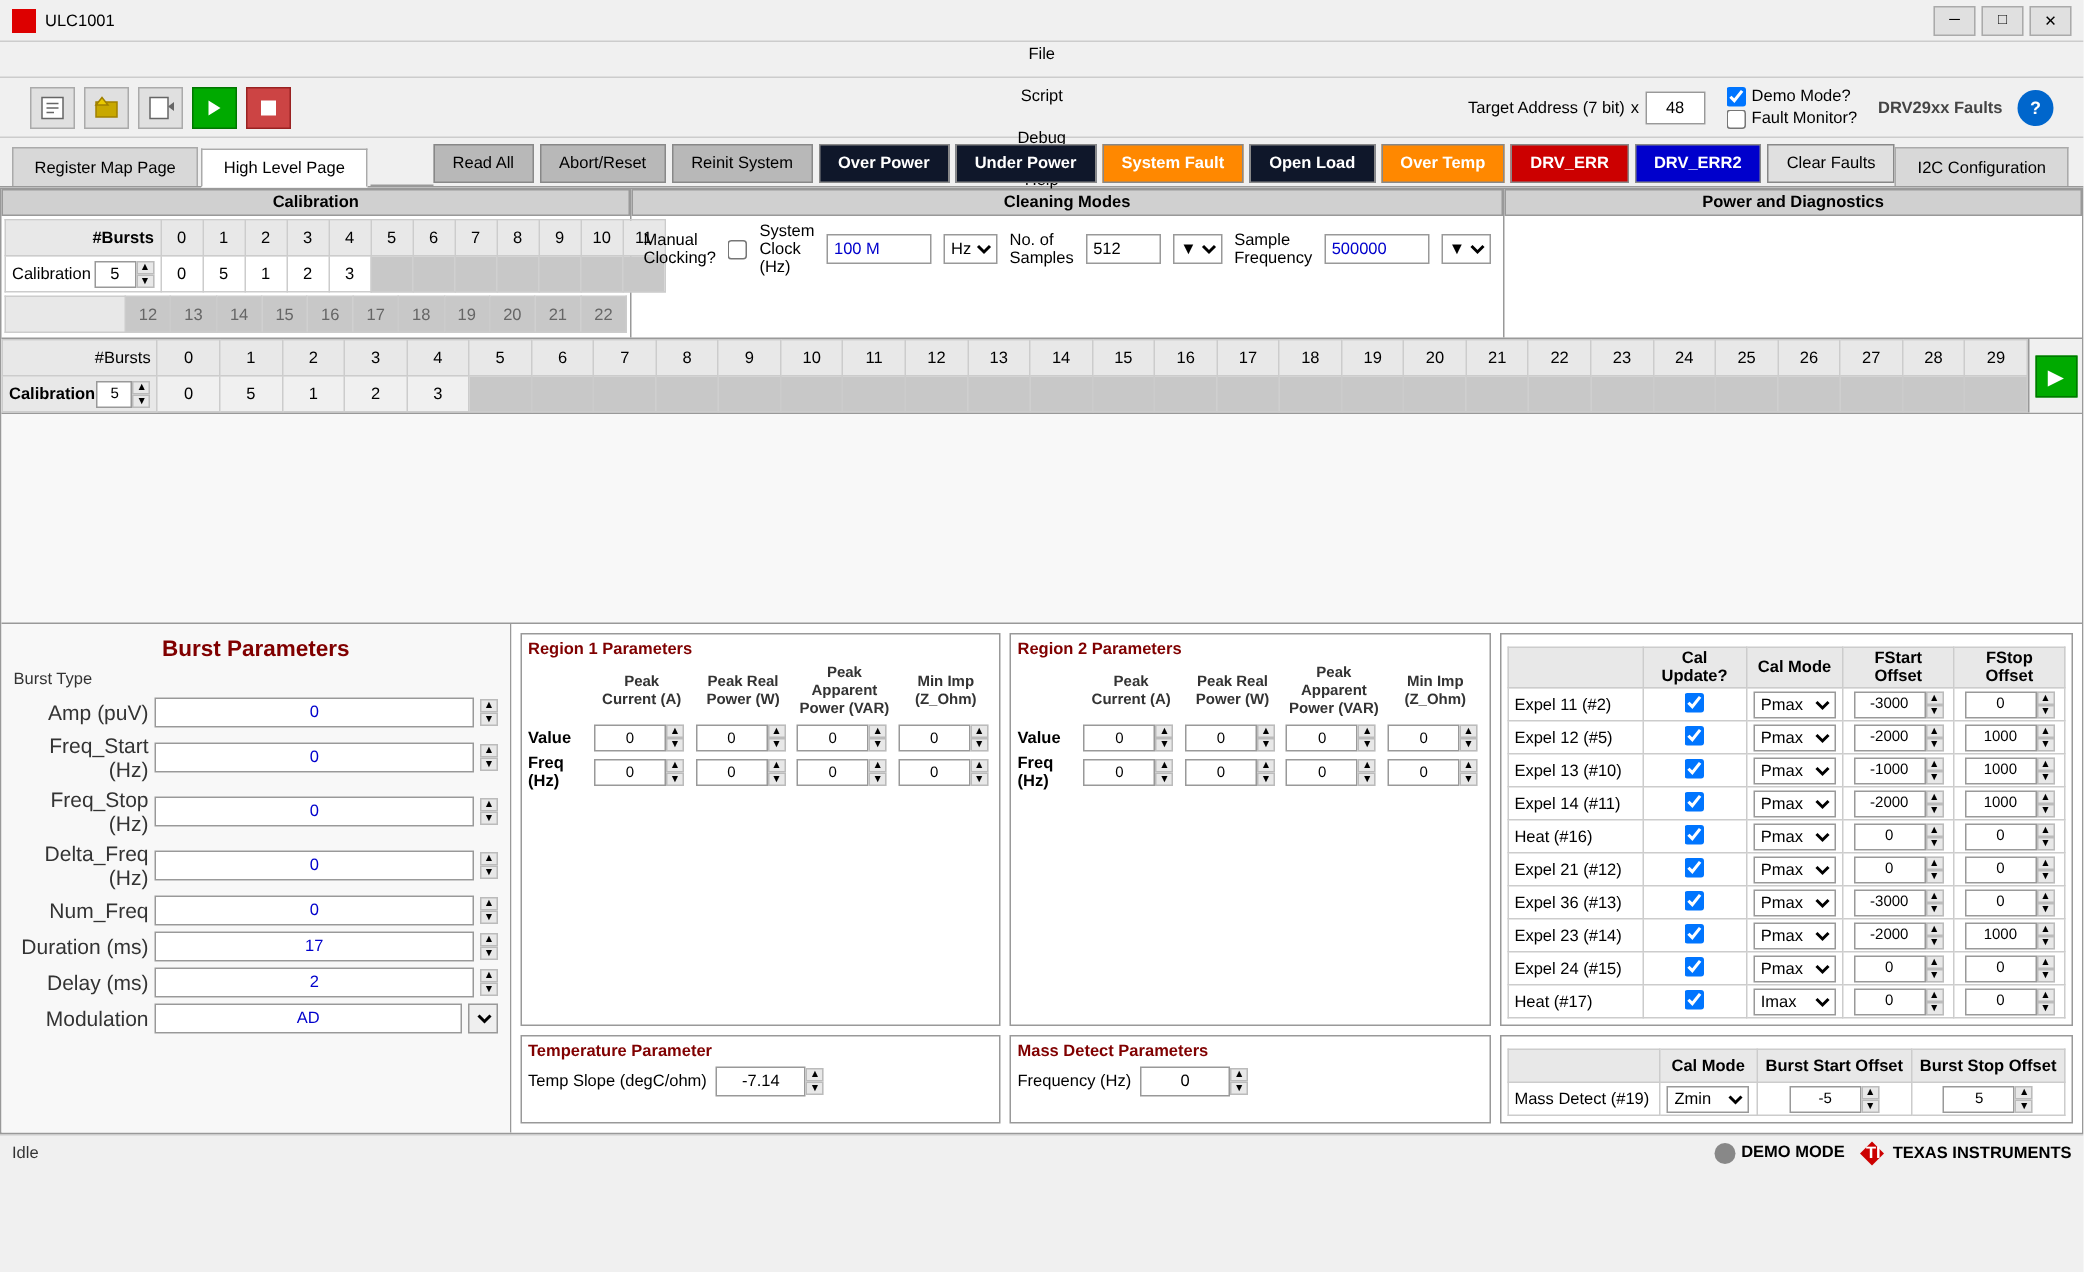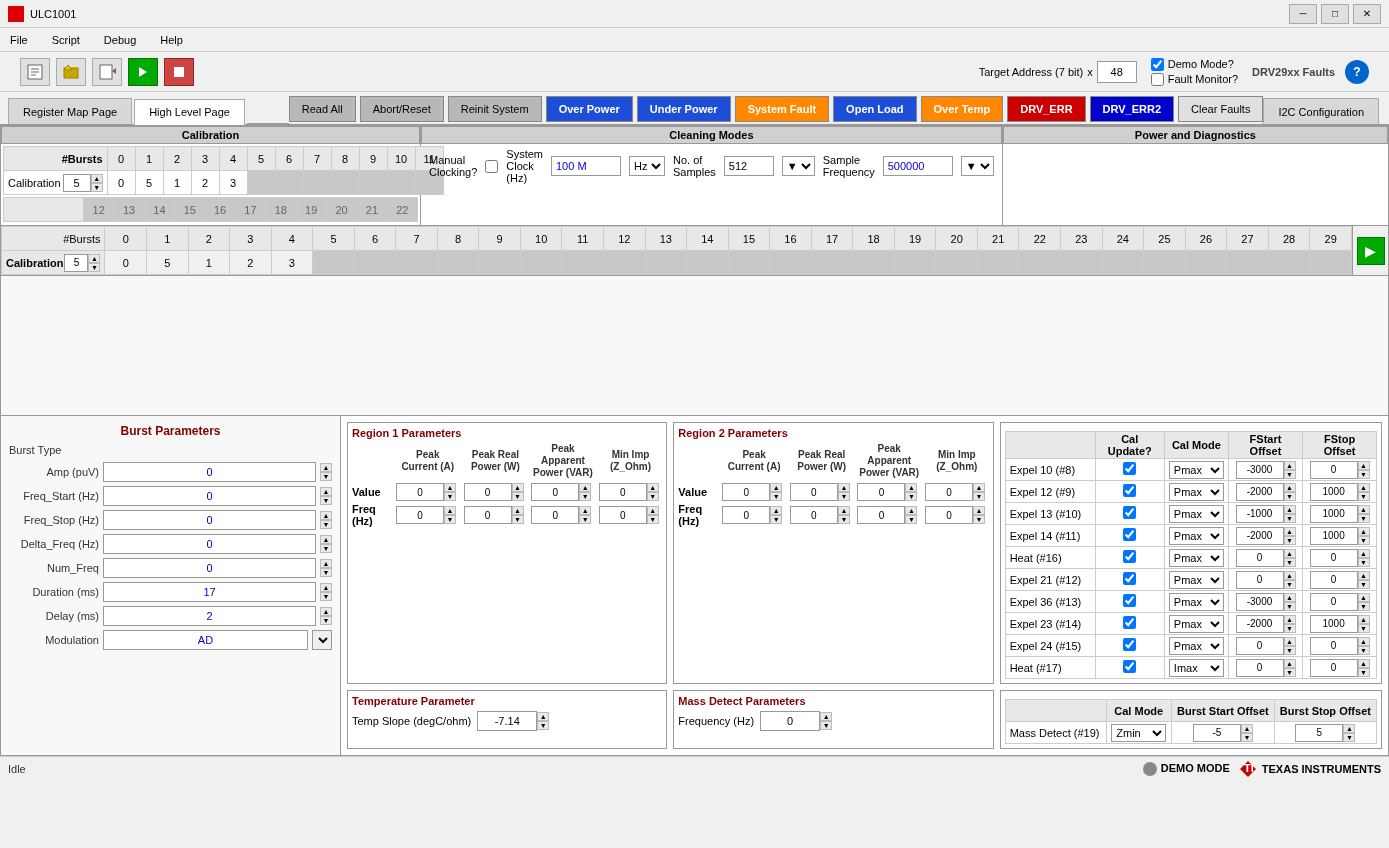--- a/index.html
+++ b/index.html
@@ -6,59 +6,59 @@
     body { background: #f0f0f0; width: 1389px; height: 848px; overflow: hidden; }
     
     
     .title-bar { background: #f0f0f0; height: 28px; display: flex; align-items: center; justify-content: space-between; padding: 0 8px; border-bottom: 1px solid #ccc; }
     .title-bar-left { display: flex; align-items: center; gap: 6px; font-size: 12px; }
     .title-bar-icon { width: 16px; height: 16px; background: #d00; display: inline-block; }
     .title-bar-controls { display: flex; gap: 4px; }
     .title-btn { width: 28px; height: 20px; background: #e0e0e0; border: 1px solid #aaa; display: flex; align-items: center; justify-content: center; cursor: pointer; font-size: 10px; }
     
     
-    .menu-bar { background: #f0f0f0; height: 24px; display: flex; align-items: center; padding: 0 4px; border-bottom: 1px solid #ccc; gap: 12px; }
+    .menu-bar { background: #f0f0f0; height: 24px; display: flex; align-items: center; padding: 0 4px; border-bottom: 1px solid #ccc; gap: 12px; flex-direction: column; }
     .menu-item { padding: 2px 6px; cursor: pointer; font-size: 11px; }
     
     
     .toolbar { background: #f0f0f0; height: 40px; display: flex; align-items: center; padding: 0 20px; gap: 6px; border-bottom: 1px solid #ccc; }
     .tb-btn { width: 30px; height: 28px; background: #e0e0e0; border: 1px solid #aaa; display: flex; align-items: center; justify-content: center; cursor: pointer; }
     .tb-spacer { flex: 1; }
     .target-addr { display: flex; align-items: center; gap: 4px; margin-right: 8px; }
     .target-input { width: 40px; height: 22px; border: 1px solid #999; text-align: center; }
     .checkbox-group { display: flex; flex-direction: column; gap: 2px; margin-right: 8px; }
     .checkbox-row { display: flex; align-items: center; gap: 4px; }
     .drv-label { font-size: 11px; font-weight: bold; color: #444; margin-right: 4px; }
     .help-btn { width: 24px; height: 24px; background: #0066cc; color: white; border: none; border-radius: 50%; display: flex; align-items: center; justify-content: center; cursor: pointer; font-weight: bold; font-size: 12px; }
     .tab { padding: 4px 14px; border: 1px solid #aaa; border-bottom: none; background: #d8d8d8; cursor: pointer; margin-right: 2px; height: 26px; display: flex; align-items: center; }
     .tab.active { background: #fff; border-bottom: 1px solid #fff; margin-bottom: -1px; z-index: 1; }
     .action-btn { height: 26px; padding: 0 12px; border: 1px solid #888; cursor: pointer; font-size: 11px; }
     .btn-gray { background: #b8b8b8; }
-    .btn-green { background: #1d4ed8; color: white; font-weight: bold; }
+    .btn-green { background: #0f172a; color: white; font-weight: bold; }
     .btn-orange { background: #ff8800; color: white; font-weight: bold; }
     .btn-red-dark { background: #cc0000; color: white; font-weight: bold; }
     .btn-blue { background: #0000cc; color: white; font-weight: bold; }
     
     
     .section-header { background: #d0d0d0; border: 1px solid #999; padding: 2px 8px; font-size: 11px; font-weight: bold; text-align: center; }
     
     
     .cleaning-options { padding: 4px 8px; display: flex; align-items: center; gap: 8px; }
     .cleaning-options label { font-size: 11px; }
     .cleaning-input { height: 20px; border: 1px solid #999; padding: 0 4px; }
     .cleaning-select { height: 20px; border: 1px solid #999; background: white; }
     
     
     .cal-table { width: 100%; border-collapse: collapse; }
     .cal-table th, .cal-table td { border: 1px solid #ccc; padding: 2px 4px; text-align: center; font-size: 11px; min-width: 28px; height: 24px; }
     .cal-table th { background: #e8e8e8; font-weight: normal; }
     .cal-table th.row-label { background: #e8e8e8; font-weight: bold; text-align: right; min-width: 80px; }
     .col-num-header { background: #e8e8e8; font-weight: bold; }
     .burst-row { display: flex; align-items: center; margin-bottom: 4px; gap: 4px; }
-    .burst-label { width: 90px; text-align: right; font-size: 11px; color: #333; }
+    .burst-label { width: 90px; text-align: right; font-size: 14px; color: #333; }
     .burst-input { flex: 1; height: 20px; border: 1px solid #999; text-align: center; font-size: 11px; color: #0000cc; background: white; }
     .burst-type-row { margin-bottom: 6px; }
     .burst-type-label { font-size: 11px; color: #333; margin-bottom: 2px; }
     .param-header { font-size: 10px; font-weight: bold; text-align: center; color: #333; margin-bottom: 2px; line-height: 1.2; min-height: 28px; display: flex; align-items: center; justify-content: center; }
     
     
     .status-bar { height: 24px; background: #f0f0f0; border-top: 1px solid #ccc; display: flex; align-items: center; justify-content: space-between; padding: 0 8px; }
     .status-left { font-size: 11px; color: #333; }
     .status-right { display: flex; align-items: center; gap: 8px; }
     .demo-badge { display: flex; align-items: flex-start; gap: 4px; font-size: 11px; font-weight: bold; }
@@ -372,21 +372,21 @@
       <div class="play-btn">▶</div>
     </div>
   </div>
 
   <div style="height:140px; background:#f8f8f8; border-bottom:1px solid #999; display:flex; align-items:center; justify-content:center;">
   </div>
 
   <div style="display:flex; flex:1;">
 
     <div style="width:340px; border-right:1px solid #999; padding:8px; background:#f8f8f8;">
-      <h3 style="font-size:12px; font-weight:bold; margin-bottom:6px; text-align:center; color:#800000;">Burst Parameters</h3>
+      <h3 style="font-size:15px; font-weight:bold; margin-bottom:6px; text-align:center; color:#800000;">Burst Parameters</h3>
       <div class="burst-type-row">
         <div class="burst-type-label">Burst Type</div>
       </div>
 
       <div class="burst-row">
         <span class="burst-label">Amp (puV)</span>
         <input type="text" class="burst-input" value="0" style="">
         <div class="cell-spin-btns">
             <div class="cell-spin-btn">▲</div>
             <div class="cell-spin-btn">▼</div>
@@ -634,21 +634,21 @@
             <tbody>
                 <tr>
               <th class="expel-name"></th>
               <th>Cal Update?</th>
               <th>Cal Mode</th>
               <th>FStart Offset</th>
               <th>FStop Offset</th>
             </tr>
 
             <tr>
-              <td class="expel-name">Expel 10 (#8)</td>
+              <td class="expel-name">Expel 11 (#2)</td>
               <td class="cb-cell"><input type="checkbox" checked="" style=""></td>
               <td>
                 <div style="display:flex; align-items:center;">
                   <select class="expel-select"><option>Pmax</option></select>
                 </div>
               </td>
               <td>
                 <div class="sp-wrap">
                       <input type="text" value="-3000" class="expel-input" style="">
                       <div class="sp-btns">
@@ -661,21 +661,21 @@
                 <div class="sp-wrap">
                       <input type="text" value="0" class="expel-input" style="">
                       <div class="sp-btns">
                         <div class="sp-btn">▲</div>
                         <div class="sp-btn">▼</div>
                       </div>
                     </div>
               </td>
             </tr>
             <tr>
-              <td class="expel-name">Expel 12 (#9)</td>
+              <td class="expel-name">Expel 12 (#5)</td>
               <td class="cb-cell"><input type="checkbox" checked="" style=""></td>
               <td><select class="expel-select"><option>Pmax</option></select></td>
               <td><div class="sp-wrap">
                       <input type="text" value="-2000" class="expel-input" style="">
                       <div class="sp-btns">
                         <div class="sp-btn">▲</div>
                         <div class="sp-btn">▼</div>
                       </div>
                     </div></td>
               <td><div class="sp-wrap">

